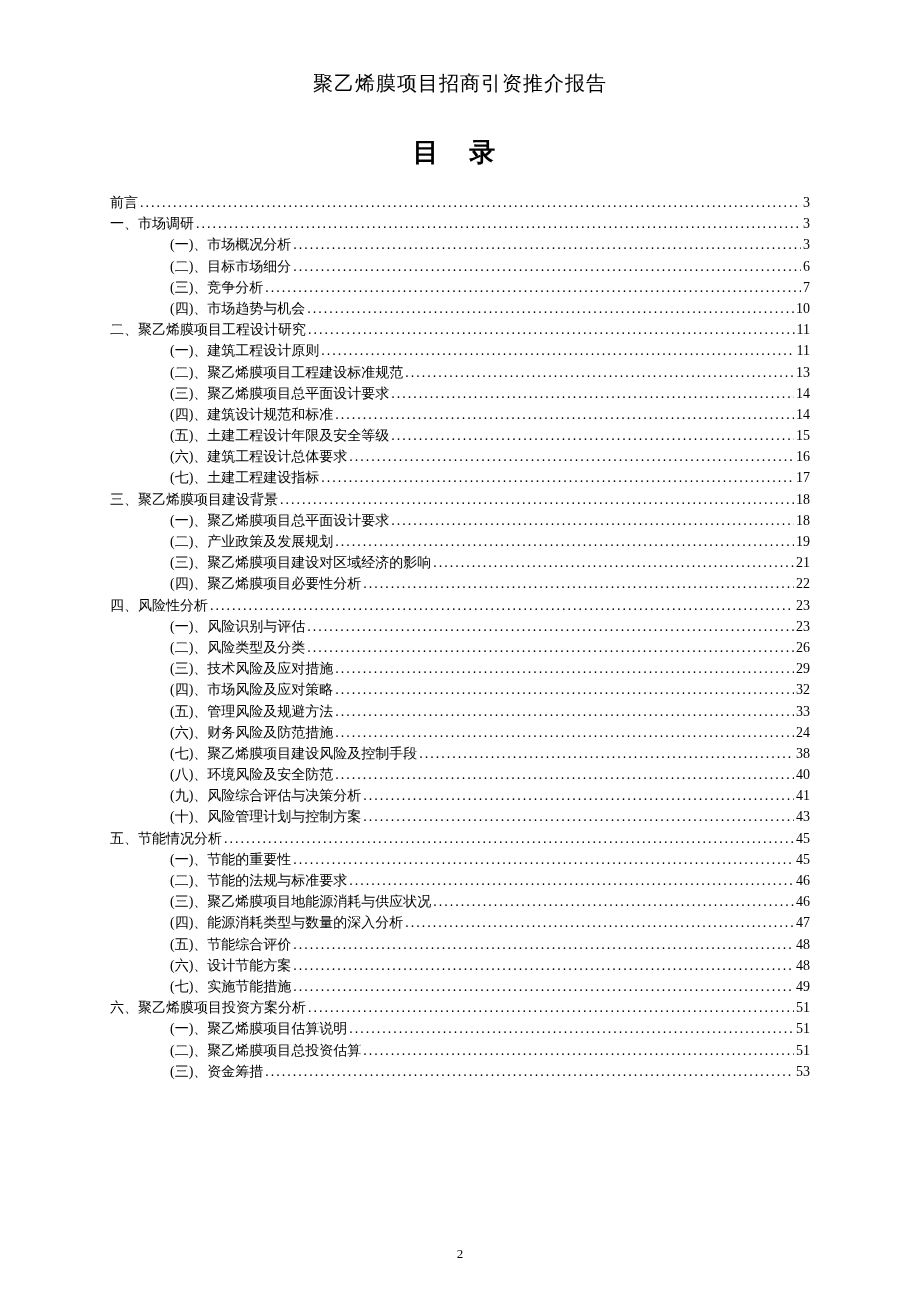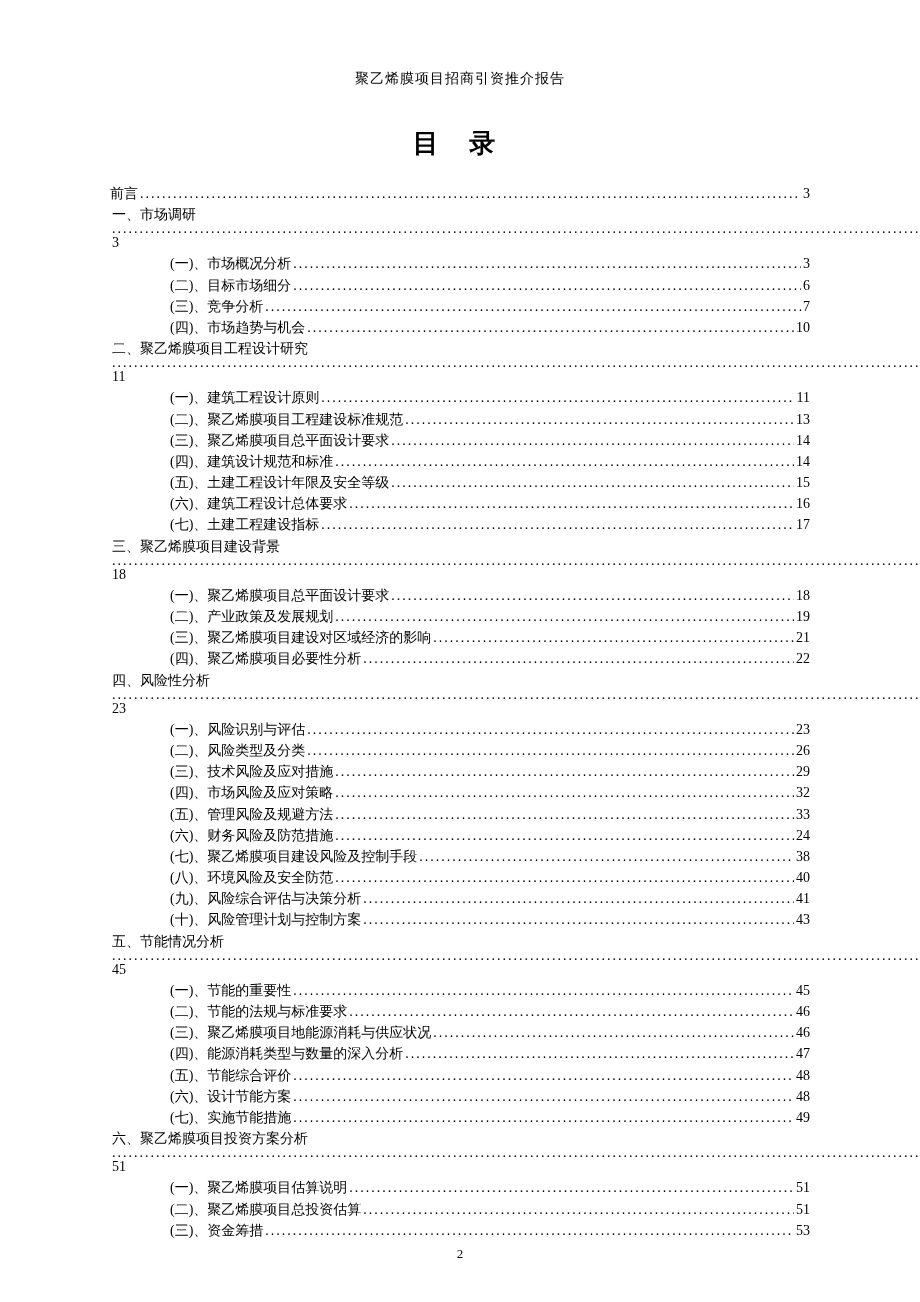--- a/index.html
+++ b/index.html
@@ -9,21 +9,21 @@
     background: #ffffff;
     font-family: "SimSun", "宋体", serif;
     color: #000;
     position: relative;
   }
   .page {
     padding: 70px 110px 40px 110px;
   }
   .doc-header {
     text-align: center;
-    font-size: 14px;
+    font-size: 20px;
     margin-bottom: 38px;
     letter-spacing: 1px;
   }
   .toc-title {
     text-align: center;
     font-size: 26px;
     font-weight: bold;
     margin-bottom: 26px;
     letter-spacing: 12px;
   }
@@ -31,21 +31,21 @@
     font-size: 14px;
     line-height: 1;
   }
   .toc-row {
     display: flex;
     align-items: baseline;
     margin-bottom: 7.2px;
     white-space: nowrap;
   }
   .toc-row.level-0 { padding-left: 0px; align-items: flex-end; }
-  .toc-row.level-1 { padding-left: 0px; flex-direction: column; }
+  .toc-row.level-1 { padding-left: 0px; }
   .toc-row.level-2 { padding-left: 60px; }
   .toc-label {
     flex: 0 0 auto;
   }
   .toc-dots {
     flex: 1 1 auto;
     overflow: hidden;
     letter-spacing: 2px;
     color: #000;
     margin: 0 2px;

